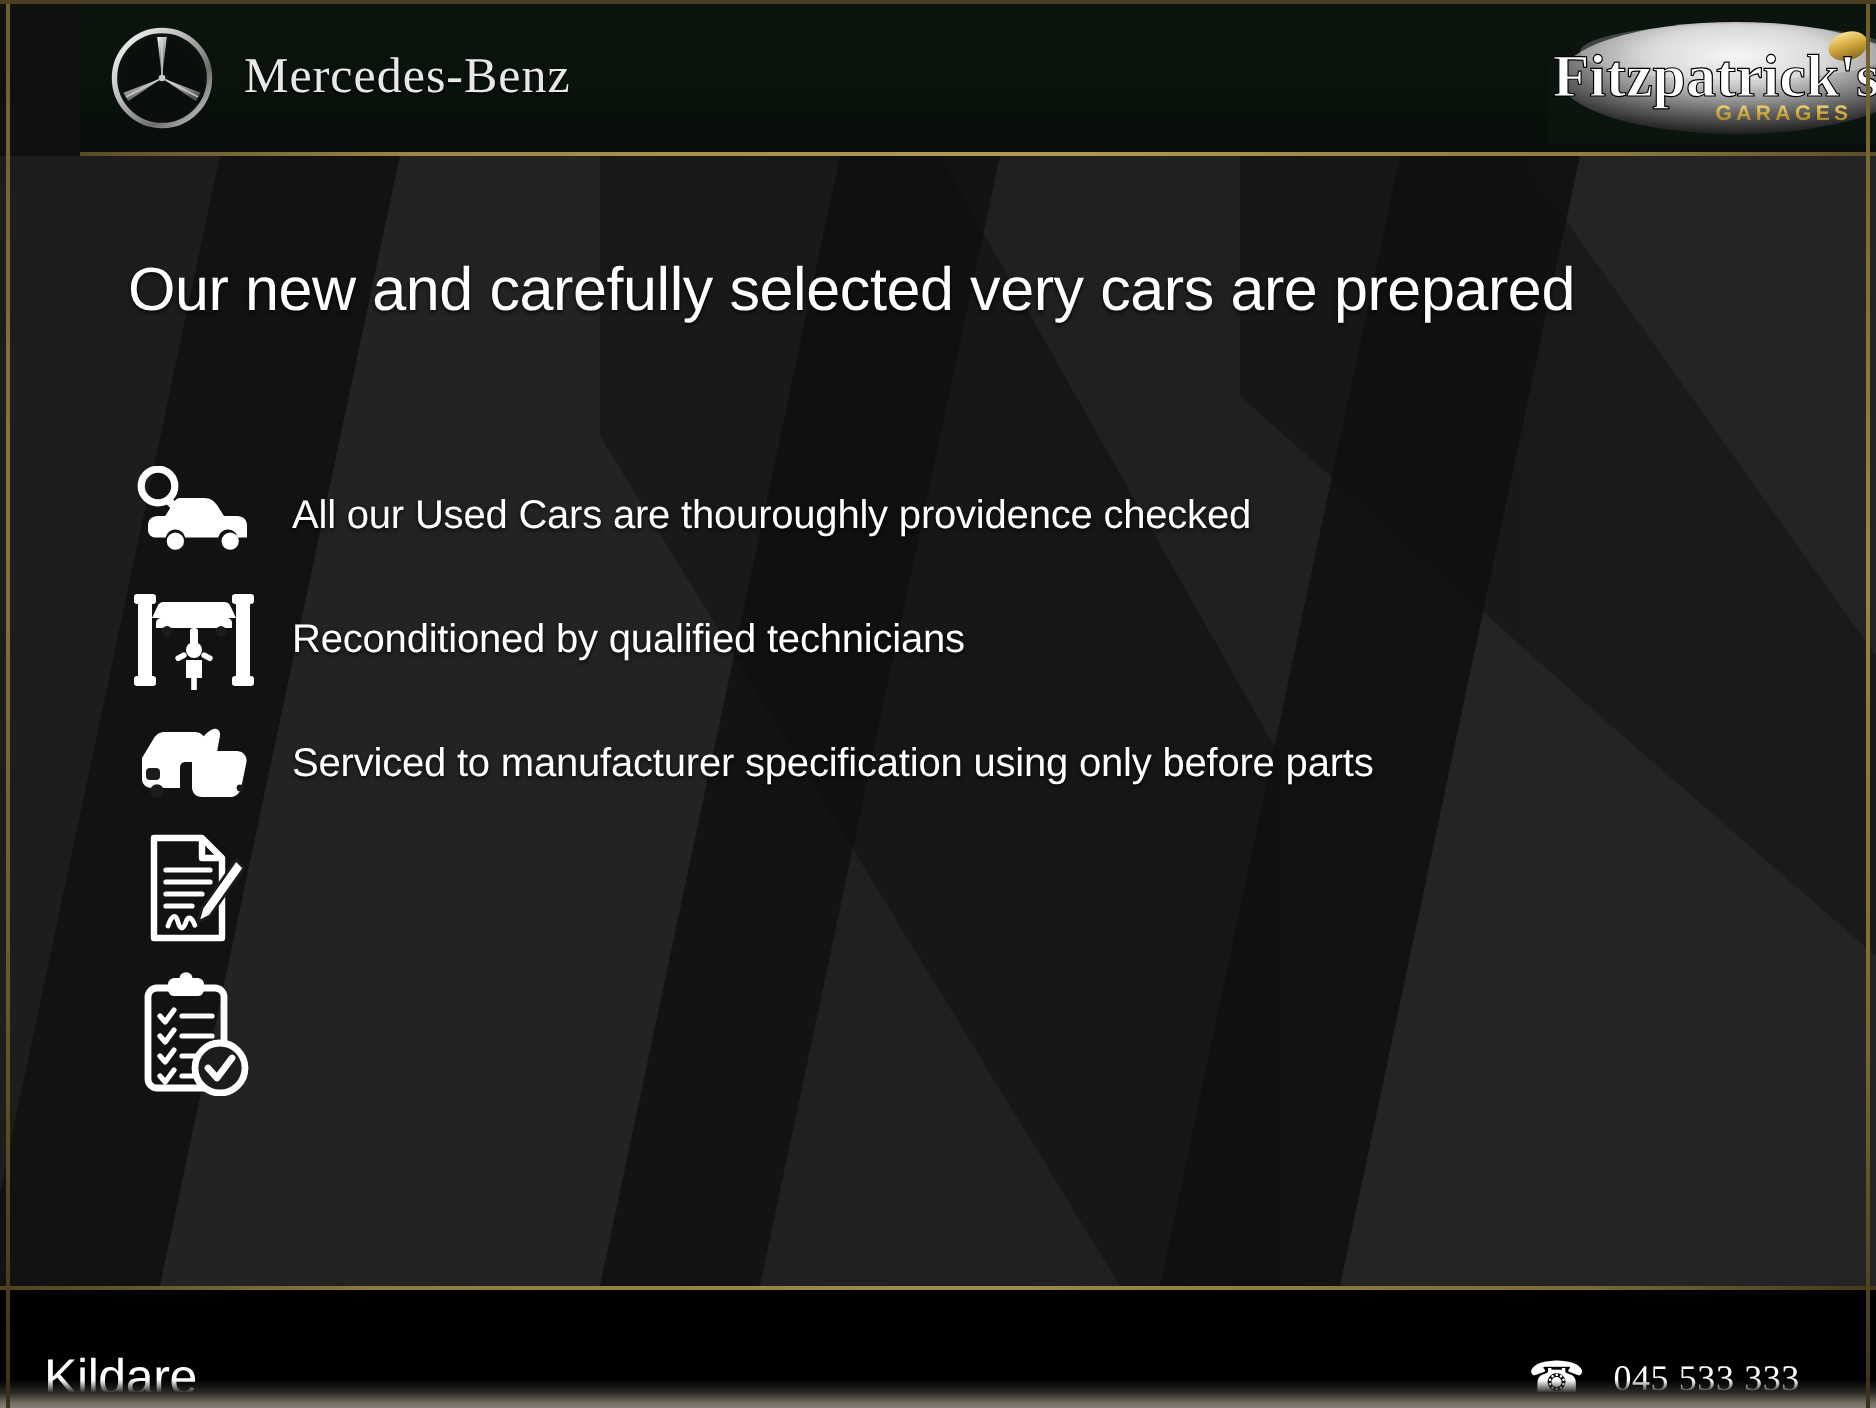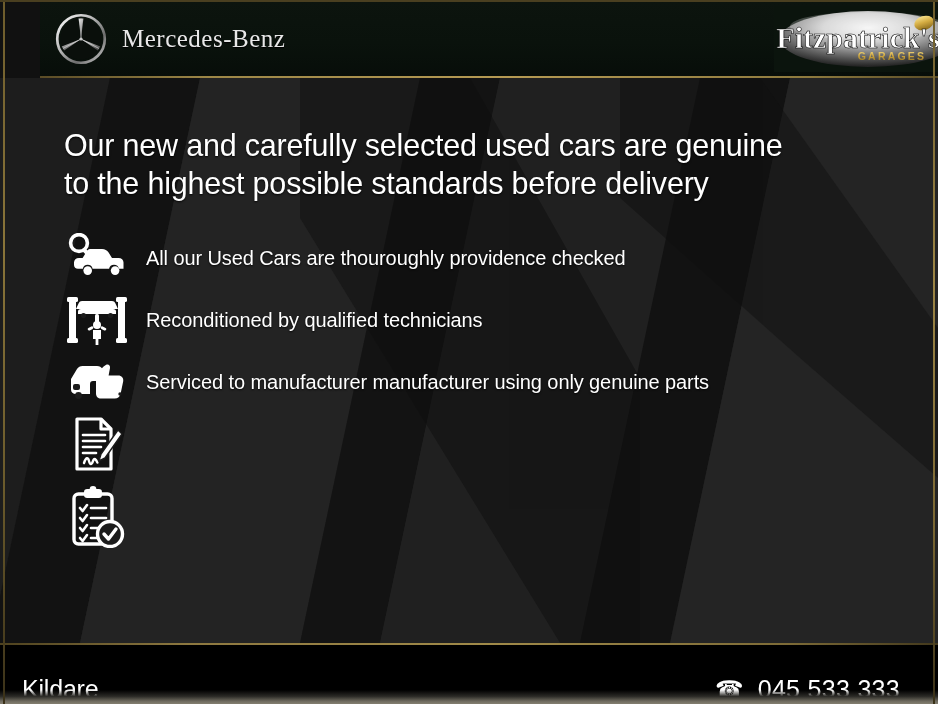--- a/index.html
+++ b/index.html
@@ -185,23 +185,24 @@
     align-items: center;
     gap: 14px;
   }
   .phone-glyph {
     color: #ffffff;
     font-size: 23px;
     line-height: 1;
   }
   .phone-num {
     color: #ffffff;
-    font-size: 25px;
+    font-size: 18px;
     letter-spacing: 0.3px;
     text-shadow: 0 1px 2px rgba(0,0,0,.9);
+    font-family: Liberation Serif, serif;
   }
   .footer-glow {
     position: absolute;
     left: 0; right: 0; bottom: 0;
     height: 14px;
     background: linear-gradient(180deg, rgba(0,0,0,0) 0%, #2b2a26 45%, #6f6b5f 80%, #847f70 100%);
   }
 </style>
 </head>
 <body>
@@ -295,22 +296,21 @@
       <g opacity="0.5">
         <polygon points="300,0 470,0 640,300 640,565 560,565 300,140" fill="#0f0f0f"></polygon>
         <polygon points="620,0 760,0 938,250 938,400 800,280 620,120" fill="#111111"></polygon>
       </g>
       <rect x="0" y="0" width="938" height="565" fill="#000000" opacity="0.06"></rect>
     </svg>
 
     <div class="content">
 
       <div class="headline">
-        <span>Our new and carefully selected used cars are genuine</span>
-        <span>to the highest possible standards before delivery</span>
+        <span>Our new and carefully selected very cars are prepared</span>
       </div>
 
       <div class="bullets">
 
         <div class="bullet">
           <span class="ic">
             <svg width="64" height="50" viewBox="0 0 64 50" fill="#ffffff" aria-hidden="true">
               <circle cx="14" cy="10" r="8.4" fill="none" stroke="#fff" stroke-width="3.6"></circle>
               <rect x="19" y="15" width="4" height="9" rx="1.8" transform="rotate(-45 21 19)"></rect>
               <path d="M25 16 h12 c3 0 5 1.4 6.6 3.6 L47 25 h6.5 c3 0 5 1.8 5 4.6 v6.2 h-4.6 a5 5 0 0 0 -9.8 0 H27.6 a5 5 0 0 0 -9.8 0 H13 c-2.4 0 -4 -1.6 -4 -3.8 V29.6 c0 -2.8 2 -4.6 5 -4.6 h3.6 l3.4 -5.4 C22.2 17.4 23.4 16 25 16 z"></path>
@@ -353,21 +353,21 @@
           <span class="ic">
             <svg width="64" height="44" viewBox="0 0 64 44" fill="#ffffff" aria-hidden="true">
               <path d="M6 19 L12 9 C13.4 7 15 6 17.6 6 H32 c2.6 0 4.2 1 5.6 3 L41 15 v6 H28 c-2 0 -3 1 -3 3 v10 H11 c-3 0 -5 -1.8 -5 -4.6 V19 z"></path>
               <rect x="8" y="24" width="7" height="6" rx="2" fill="#1c1c1c"></rect>
               <circle cx="13.5" cy="35.5" r="3.4" fill="#1c1c1c"></circle>
               <path d="M33 14.5 c1.6 -4.6 5 -8 7.8 -9.6 c2.4 -1.4 4.6 .2 4.2 3 l-1.4 7.6 h9.6 c3.4 0 5.6 2.6 5 5.8 l-2.6 12.4 c-.6 3 -2.8 4.8 -5.8 4.8 H36 c-3 0 -5 -2 -5 -5 V19 c0 -1.8 .6 -3.2 2 -4.5 z"></path>
               <circle cx="55" cy="34" r="1.7" fill="#1c1c1c"></circle>
             </svg>
           </span>
           <span class="txt">
-            <span>Serviced to manufacturer manufacturer using only genuine parts</span>
+            <span>Serviced to manufacturer specification using only before parts</span>
           </span>
         </div>
 
         <div class="bullet">
           <span class="ic">
             <svg width="56" height="56" viewBox="0 0 56 56" fill="none" aria-hidden="true">
               <path d="M8 3 h24 l10 10 v40 H8 z" fill="none" stroke="#ffffff" stroke-width="3.2" stroke-linejoin="round"></path>
               <path d="M32 3 v10 h10" fill="none" stroke="#ffffff" stroke-width="3.2" stroke-linejoin="round"></path>
               <g stroke="#ffffff" stroke-width="2.6" stroke-linecap="round">
                 <line x1="14" y1="19" x2="36" y2="19"></line>

